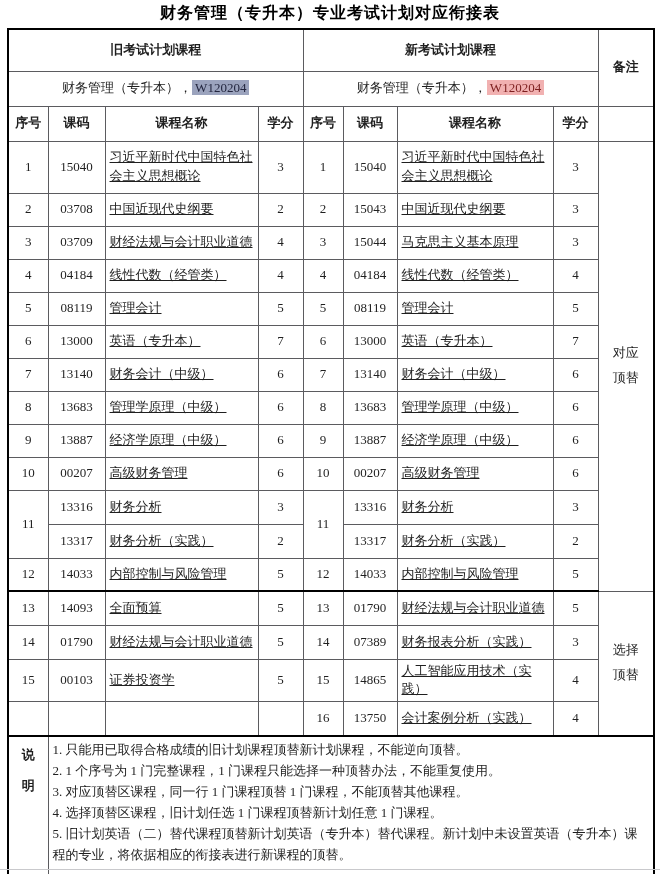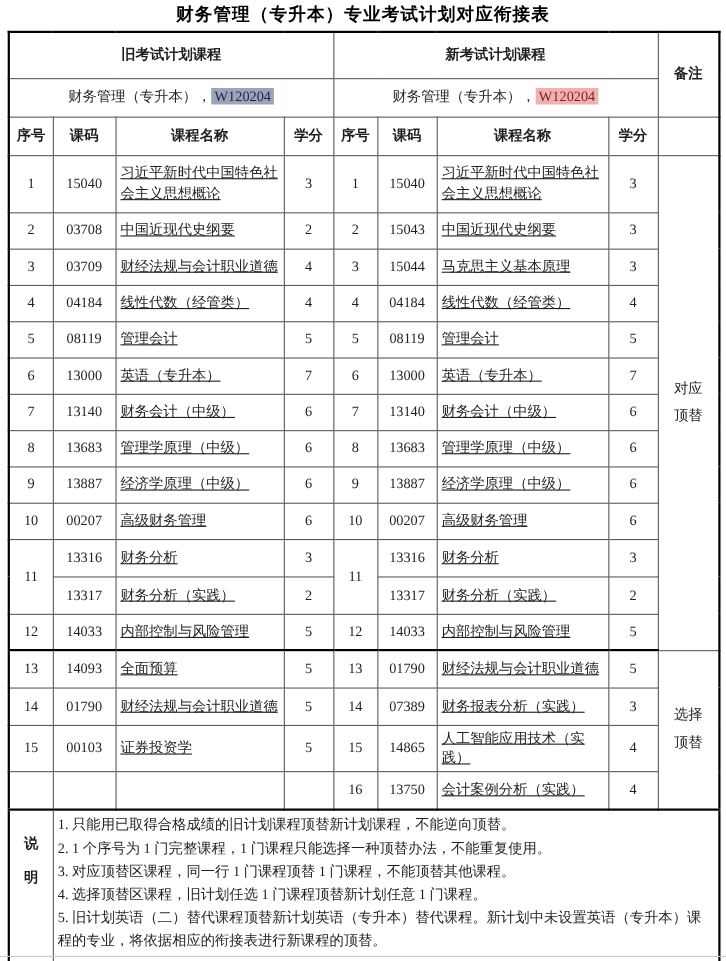--- a/index.html
+++ b/index.html
@@ -50,21 +50,21 @@
   tr.ch{height:35px;padding-left:20px;}
   tr.r1{height:52px;}
   tr.r{height:33px;}
   tr.rs{height:34px;}
   tr.notes{height:140px;}
   .hl-old{background:#9ba3bd;color:#23263f;padding:0 3px;}
   .hl-new{background:#f1b1b1;color:#7d1f1f;padding:0 3px;}
   td.remark-cell{text-align:center;}
   .remark-wrap{width:2.2em;margin:0 auto;line-height:1.9;word-break:break-all;text-align:center;}
   td.notes-label{text-align:center;vertical-align:middle;}
-  .notes-label-wrap{width:1.15em;margin:12px auto;line-height:2.4;word-break:break-all;text-align:center;font-weight:600;}
+  .notes-label-wrap{width:1.15em;margin:0 auto;line-height:2.4;word-break:break-all;text-align:center;font-weight:600;}
   .notes-body{padding:7px 10px 4px 9px;}
   .note-line{font-size:13px;line-height:1.62;text-align:left;}
 </style>
 </head>
 <body>
 
 <div class="page">
   <h1 class="title">财务管理（专升本）专业考试计划对应衔接表</h1>
 
   <table class="main">

